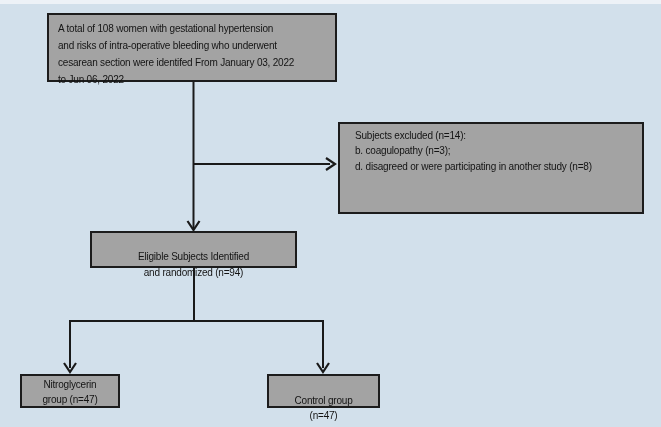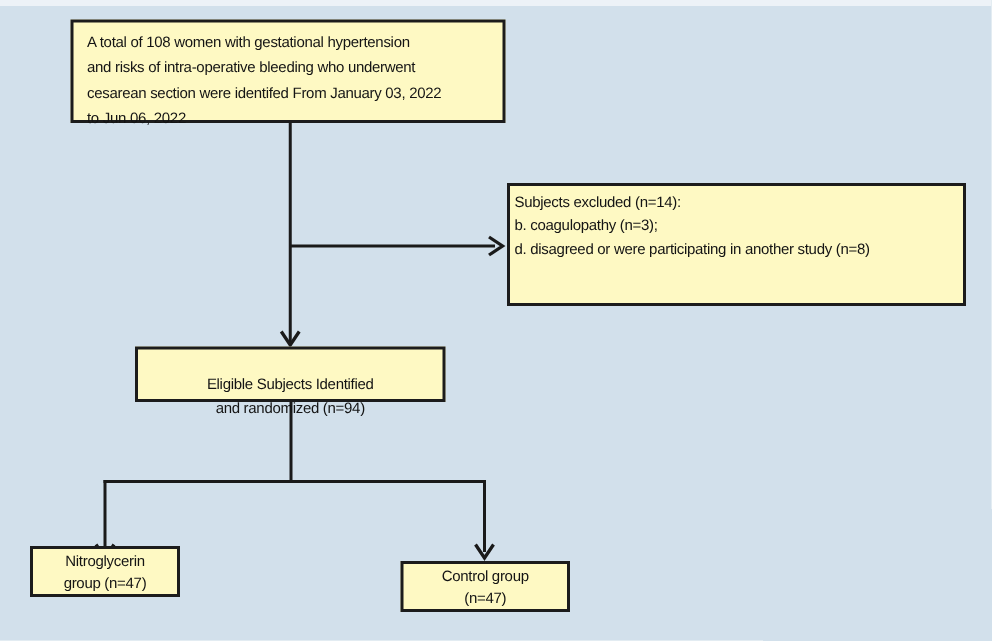--- a/index.html
+++ b/index.html
@@ -20,56 +20,56 @@
   }
   .connectors {
     position: absolute;
     left: 0; top: 0;
     width: 661px; height: 427px;
   }
   .box {
     position: absolute;
     box-sizing: border-box;
     border: 2px solid #1c1c1c;
-    background: #fef9c3;
+    background: #a3a3a3;
     white-space: pre-line;
     font-size: 10px;
     letter-spacing: -0.2px;
     line-height: 17px;
   }
   .box-identified {
     left: 47px; top: 13px;
     width: 290px; height: 69px;
     padding: 5px 9px;
   }
   .box-excluded {
     left: 338px; top: 122px;
-    width: 306px; height: 82px;
-    padding: 4px 3px;
+    width: 306px; height: 92px;
+    padding: 4px 15px;
     line-height: 15.4px;
     white-space: normal;
   }
   .box-eligible {
     left: 90px; top: 231px;
     width: 207px; height: 37px;
     padding-top: 16px;
     text-align: center;
     line-height: 16px;
   }
   .box-nitroglycerin {
-    left: 20px; top: 364px;
+    left: 20px; top: 374px;
     width: 100px; height: 34px;
     padding-top: 1px;
     text-align: center;
     line-height: 15px;
   }
   .box-control {
     left: 267px; top: 374px;
     width: 113px; height: 34px;
-    padding-top: 1px;
+    padding-top: 17px;
     text-align: center;
     line-height: 15px;
   }
   .excl-line { white-space: pre; }
 </style>
 </head>
 <body>
 
 <div class="canvas">
 

